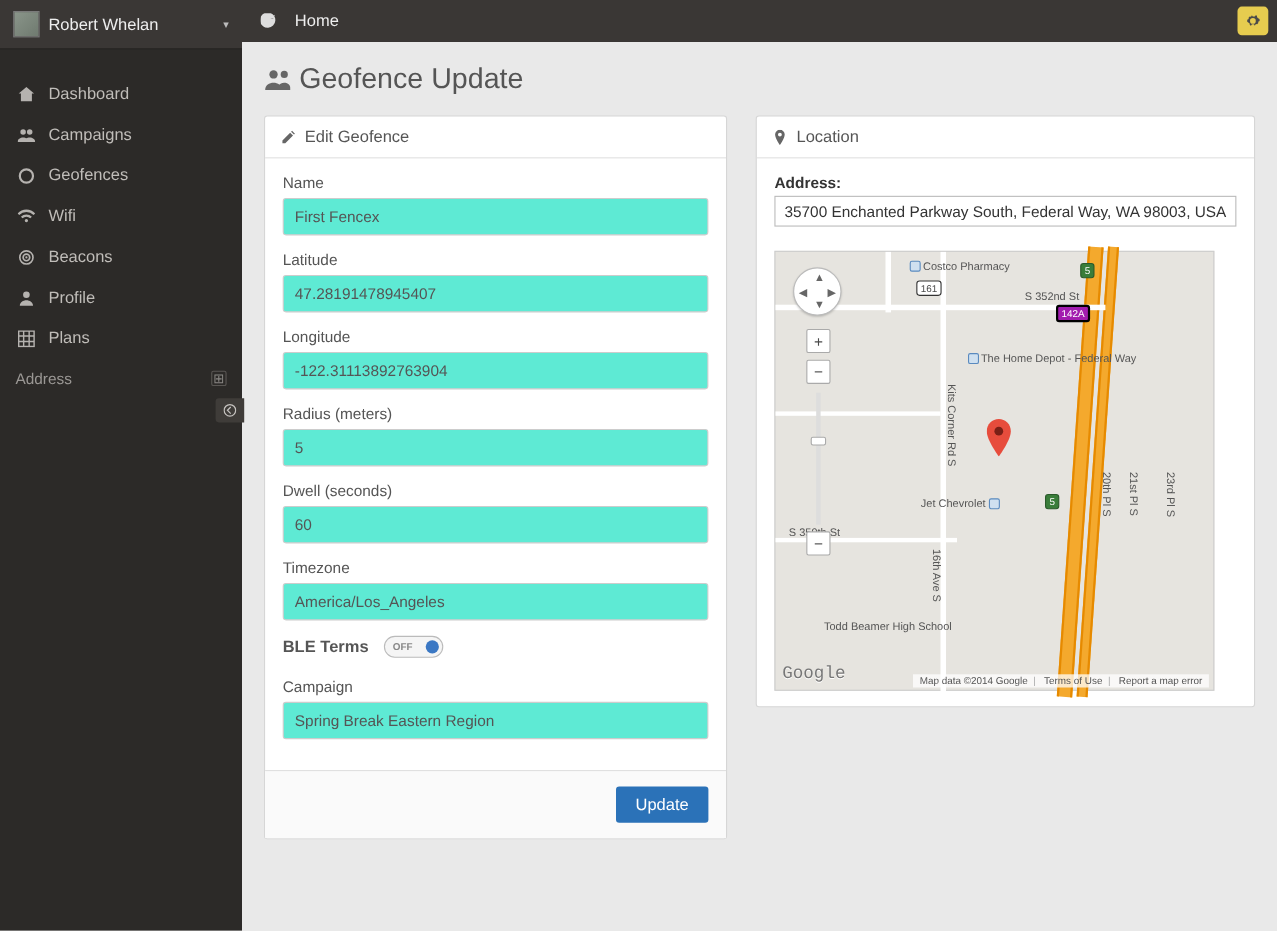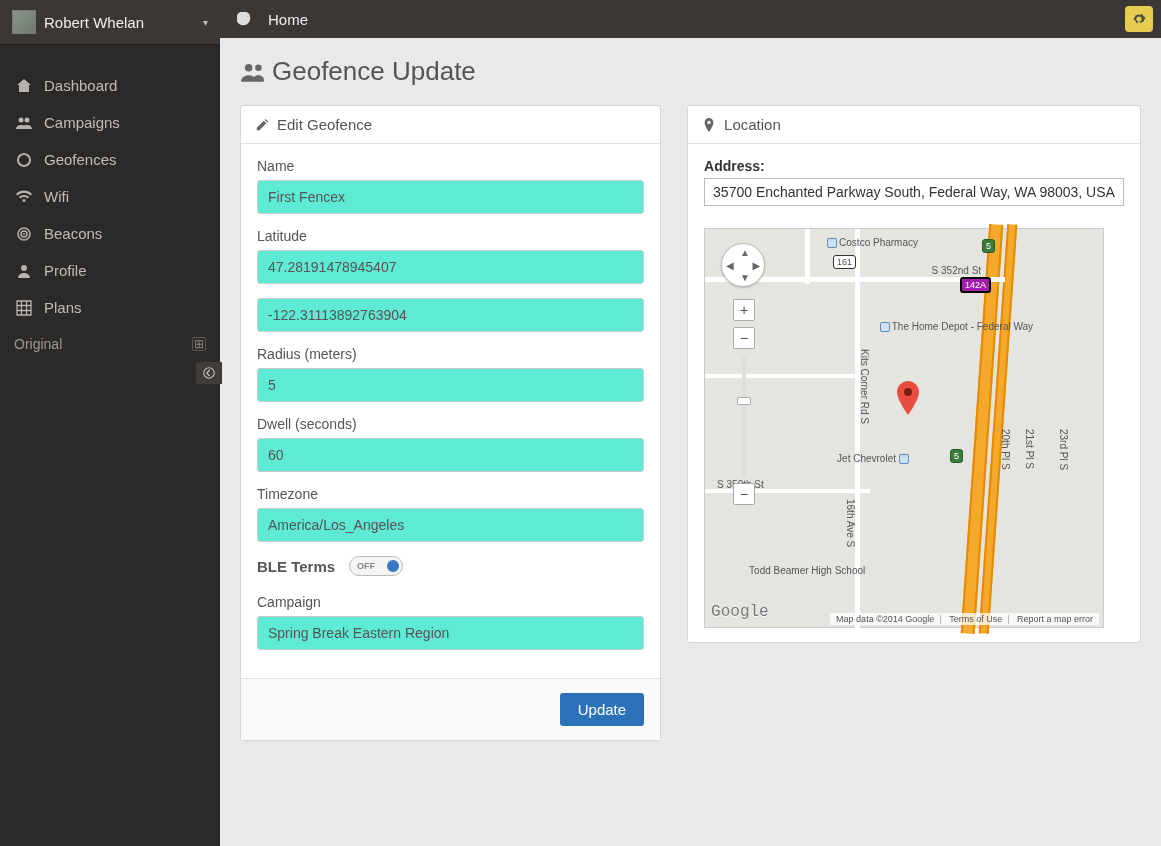--- a/index.html
+++ b/index.html
@@ -143,21 +143,21 @@
       <span class="nav-icon">
           <svg viewBox="0 0 16 16">
             <path d="M1 1h14v14H1z" fill="none" stroke="#b5b2af" stroke-width="1.3"></path>
             <path d="M1 5.5h14M1 10.5h14M5.5 1v14M10.5 1v14" stroke="#b5b2af" stroke-width="1.3"></path>
           </svg>
         </span>
       <span>Plans</span>
     </li>
   </ul>
   <div class="section-label">
-    <span>Original</span>
+    <span>Address</span>
     <span class="section-plus">⊞</span>
   </div>
   <div class="collapse-btn">
     <svg viewBox="0 0 16 16">
         <circle cx="8" cy="8" r="7" fill="none" stroke="#c5c2bf" stroke-width="1.5"></circle>
         <path d="M9 4l-4 4 4 4" fill="none" stroke="#c5c2bf" stroke-width="1.5"></path>
       </svg>
   </div>
 </aside>
 
@@ -197,20 +197,21 @@
       <div class="panel-body">
         <div class="form-group">
           <label class="form-label">Name</label>
           <input class="form-input" value="First Fencex" style="">
         </div>
         <div class="form-group">
           <label class="form-label">Latitude</label>
           <input class="form-input" value="47.28191478945407" style="">
         </div>
         <div class="form-group">
+          <label class="form-label">Longitude</label>
           <input class="form-input" value="-122.31113892763904" style="">
         </div>
         <div class="form-group">
           <label class="form-label">Radius (meters)</label>
           <input class="form-input" value="5" style="">
         </div>
         <div class="form-group">
           <label class="form-label">Dwell (seconds)</label>
           <input class="form-input" value="60" style="">
         </div>

